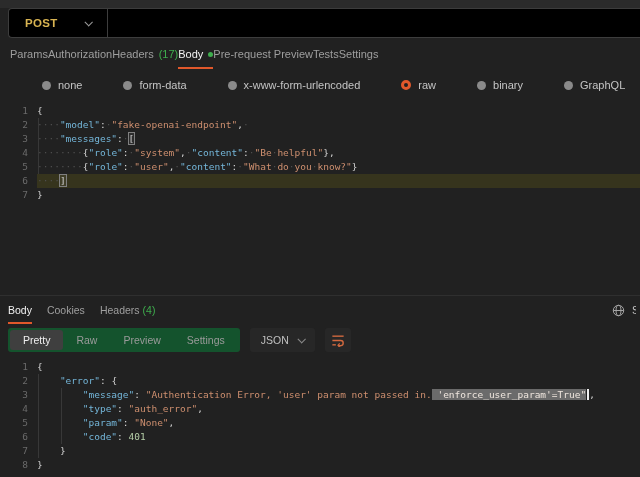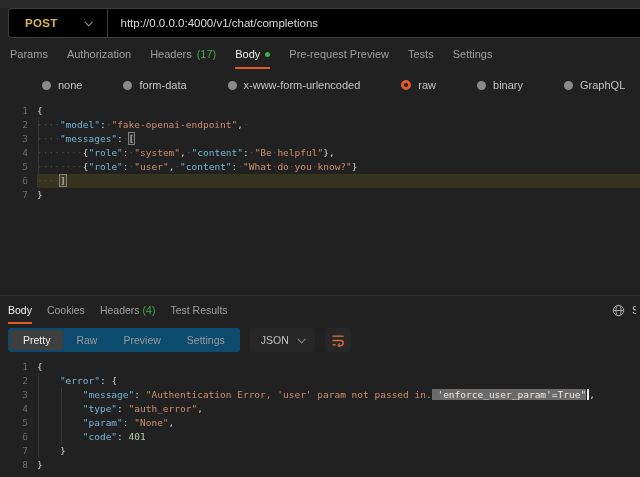--- a/index.html
+++ b/index.html
@@ -13,21 +13,21 @@
            display:flex;align-items:center;box-sizing:border-box;}
   .method{display:flex;align-items:center;gap:27px;padding:0 16px 0 16px;cursor:pointer;height:100%;}
   .method-label{color:#d9b452;font-weight:700;font-size:11.5px;letter-spacing:.3px;}
   .chev{width:5px;height:5px;border-right:1.5px solid #9a9a9a;border-bottom:1.5px solid #9a9a9a;
         transform:rotate(45deg) translateY(-1px);display:inline-block;}
   .vsep{width:1px;align-self:stretch;background:#3d3d3d;}
   .url{padding-left:13px;font-size:11.5px;color:#dcdcdc;white-space:nowrap;}
 
   
   .req-tabs{position:absolute;top:38px;left:0;right:0;height:32px;display:flex;align-items:flex-start;
-            padding-left:10px;gap:19px;font-size:11px;color:#9f9f9f;}
+            padding-left:10px;font-size:11px;color:#9f9f9f;}
   .tab{position:relative;display:flex;align-items:center;gap:5px;height:32px;cursor:pointer;white-space:nowrap;}
   .tab.active{color:#f2f2f2;}
   .tab.active::after{content:"";position:absolute;left:0;right:0;bottom:1px;height:2px;background:#e1582b;}
   .count{color:#3fae4e;}
   .dot{width:5px;height:5px;border-radius:50%;background:#3fae4e;}
 
   
   .body-modes{position:absolute;top:70px;left:0;right:0;height:30px;display:flex;align-items:center;
               padding-left:18px;gap:17px;font-size:11px;color:#c4c4c4;}
   .mode{display:flex;align-items:center;gap:7px;cursor:pointer;white-space:nowrap;padding-left:24px;}
@@ -60,21 +60,21 @@
   .resp-tabs-row{height:28px;display:flex;align-items:center;padding:0 4px 0 8px;}
   .resp-tabs{display:flex;gap:15px;font-size:10.5px;color:#9f9f9f;height:100%;align-items:center;}
   .rtab{position:relative;height:100%;display:flex;align-items:center;gap:3px;cursor:pointer;white-space:nowrap;}
   .rtab.active{color:#f2f2f2;}
   .rtab.active::after{content:"";position:absolute;left:0;right:0;bottom:0;height:2px;background:#e1582b;}
   .resp-right{margin-left:auto;display:flex;align-items:center;gap:7px;color:#a8a8a8;}
   .status-partial{font-size:10.5px;width:4px;overflow:hidden;white-space:nowrap;color:#c9c9c9;}
   .globe-btn{background:none;border:none;padding:0;cursor:pointer;display:flex;align-items:center;}
 
   .resp-toolbar{height:32px;display:flex;align-items:center;padding-left:8px;gap:10px;}
-  .views{display:flex;background:#0c4a6e;border-radius:3px;padding:2px;height:24px;
+  .views{display:flex;background:#14532d;border-radius:3px;padding:2px;height:24px;
          box-sizing:border-box;align-items:flex-end;}
   .view{padding:0 13px;font-size:10.5px;color:#9a9a9a;height:20px;display:flex;align-items:center;
         border-radius:3px;cursor:pointer;white-space:nowrap;}
   .view.active{background:#3f3f3f;color:#efefef;}
   .format-dd{background:#272727;border-radius:3px;height:24px;display:flex;align-items:center;gap:9px;
              padding:0 11px;font-size:10.5px;color:#c0c0c0;cursor:pointer;}
   .format-dd .chev{border-color:#8a8a8a;}
   .wrap-btn{background:#272727;border:none;border-radius:3px;height:24px;width:26px;
             display:flex;align-items:center;justify-content:center;cursor:pointer;padding:0;}
   .resp-editor{top:60px;height:117px;padding-top:4px;box-sizing:border-box;}
@@ -84,21 +84,20 @@
 
 <div class="app">
   <div class="top-band"></div>
 
   <div class="url-bar">
     <div class="method">
       <span class="method-label">POST</span>
       <span class="chev"></span>
     </div>
     <div class="vsep"></div>
-    <div class="url">http://0.0.0.0:4000/v1/chat/completions</div>
   </div>
 
   <div class="req-tabs" id="req-tabs">
       <div class="tab">
         <span>Params</span>
       </div>
       <div class="tab">
         <span>Authorization</span>
       </div>
       <div class="tab">
@@ -189,23 +188,20 @@
           <div class="rtab active">
             <span>Body</span>
           </div>
           <div class="rtab">
             <span>Cookies</span>
           </div>
           <div class="rtab">
             <span>Headers</span>
             <span class="count">(4)</span>
           </div>
-          <div class="rtab">
-            <span>Test Results</span>
-          </div>
         </div>
       <div class="resp-right">
         <button class="globe-btn">
           <svg width="13" height="13" viewBox="0 0 16 16" fill="none" stroke="#a8a8a8" stroke-width="1.2">
             <circle cx="8" cy="8" r="6.4"></circle>
             <ellipse cx="8" cy="8" rx="3" ry="6.4"></ellipse>
             <path d="M1.6 8h12.8"></path>
           </svg>
         </button>
         <span class="status-partial">S</span>

